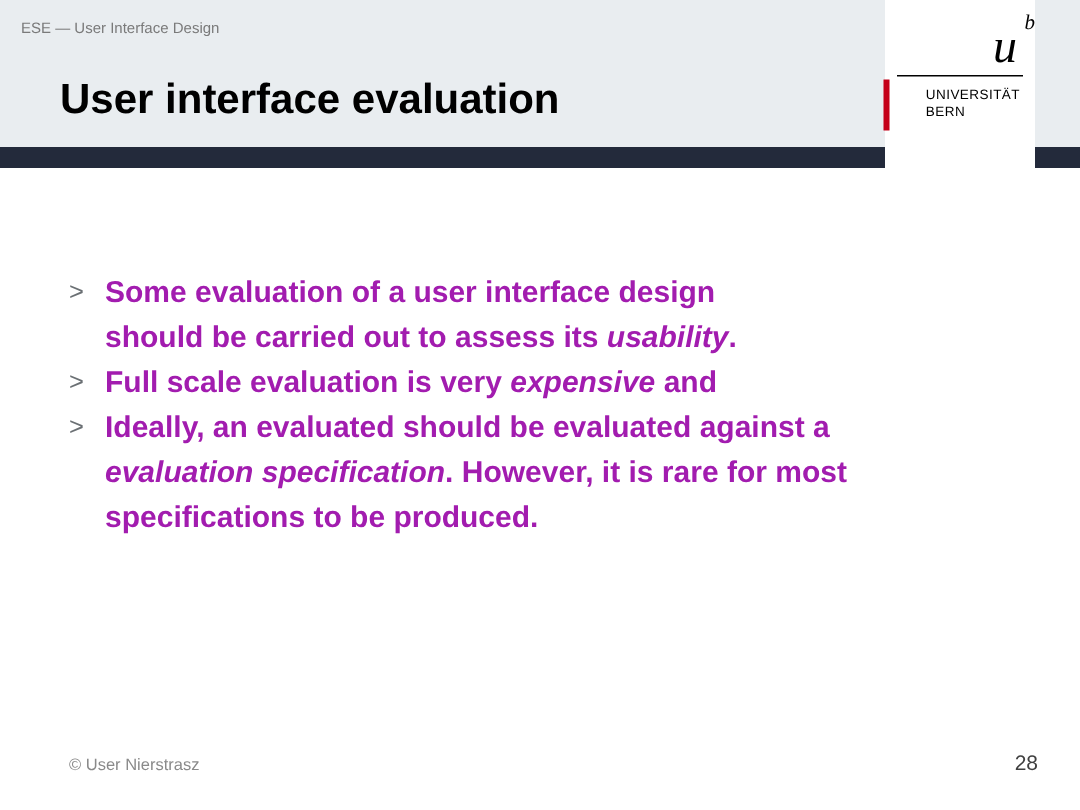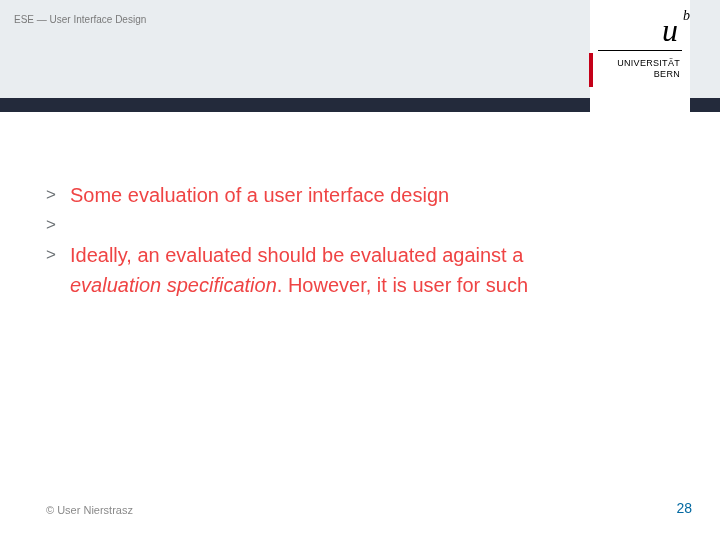--- a/index.html
+++ b/index.html
@@ -8,70 +8,78 @@
 
   .top-band { position: absolute; top: 0; left: 0; width: 720px; height: 98px; background: #e9edf0; }
   .breadcrumb { position: absolute; top: 14px; left: 14px; font-size: 10px; color: #7a7a7a; }
   .title { position: absolute; top: 50px; left: 40px; font-size: 28px; font-weight: bold; color: #000; }
   .dark-bar { position: absolute; top: 98px; left: 0; width: 720px; height: 14px; background: #232a3b; }
 
   .logo-box { position: absolute; top: 0; right: 30px; width: 100px; height: 132px; background: #fff; }
   .logo-u { position: absolute; top: 12px; right: 12px; font-family: Georgia, 'Times New Roman', serif; font-size: 32px; font-style: italic; color: #000; }
   .logo-b { position: absolute; top: 8px; right: 0px; font-family: Georgia, 'Times New Roman', serif; font-size: 14px; font-style: italic; color: #000; }
   .logo-line { position: absolute; top: 50px; left: 8px; right: 8px; height: 1px; background: #000; }
-  .uni-label { position: absolute; top: 58px; right: 10px; text-align: right; font-size: 9px; line-height: 11px; color: #000; letter-spacing: 0.3px; }
+  .uni-label { position: absolute; top: 58px; right: 10px; text-align: left; font-size: 9px; line-height: 11px; color: #000; letter-spacing: 0.3px; }
   .logo-red-bar { position: absolute; top: 53px; left: -1px; width: 4px; height: 34px; background: #c40018; }
 
   .content { position: absolute; top: 182px; left: 46px; width: 560px; }
   .row { display: flex; align-items: flex-start; margin-bottom: 4px; }
   .marker { flex: 0 0 auto; width: 24px; font-size: 17px; color: #6b7074; line-height: 26px; }
-  .line { font-size: 20px; line-height: 26px; color: #ef4444; }
+  .line { font-size: 20px; line-height: 26px; color: #a21caf; font-weight: bold; }
   .ital { font-style: italic; }
   .indent { padding-left: 24px; }
 
   .footer-left { position: absolute; bottom: 24px; left: 46px; font-size: 11px; color: #8a8a8a; }
-  .footer-right { position: absolute; bottom: 24px; right: 28px; font-size: 14px; color: #0369a1; }
+  .footer-right { position: absolute; bottom: 24px; right: 28px; font-size: 14px; color: #404040; }
 </style>
 </head>
 <body>
 
 <div class="slide">
 
   <div class="top-band"></div>
   <div class="breadcrumb">ESE — User Interface Design</div>
+  <div class="title">User interface evaluation</div>
   <div class="dark-bar"></div>
 
   <div class="logo-box">
     <span class="logo-u">u</span>
     <span class="logo-b">b</span>
     <div class="logo-line"></div>
     <div class="logo-red-bar"></div>
     <div class="uni-label">
       <div>UNIVERSITÄT</div>
       <div>BERN</div>
     </div>
   </div>
 
   <div class="content">
 
     <div class="row">
       <div class="marker">&gt;</div>
       <div class="line">Some evaluation of a user interface design</div>
     </div>
+    <div class="row indent">
+      <div class="line"><span>should be carried out to assess its </span><span class="ital">usability</span><span>.</span></div>
+    </div>
 
     <div class="row">
       <div class="marker">&gt;</div>
+      <div class="line"><span>Full scale evaluation is very </span><span class="ital">expensive</span><span> and</span></div>
     </div>
 
     <div class="row">
       <div class="marker">&gt;</div>
       <div class="line">Ideally, an evaluated should be evaluated against a</div>
     </div>
     <div class="row indent">
-      <div class="line"><span class="ital">evaluation specification</span><span>. However, it is user for such</span></div>
+      <div class="line"><span class="ital">evaluation specification</span><span>. However, it is rare for most</span></div>
+    </div>
+    <div class="row indent">
+      <div class="line">specifications to be produced.</div>
     </div>
 
   </div>
 
   <div class="footer-left">© User Nierstrasz</div>
   <div class="footer-right">28</div>
 
 </div>
 
 </body></html>

